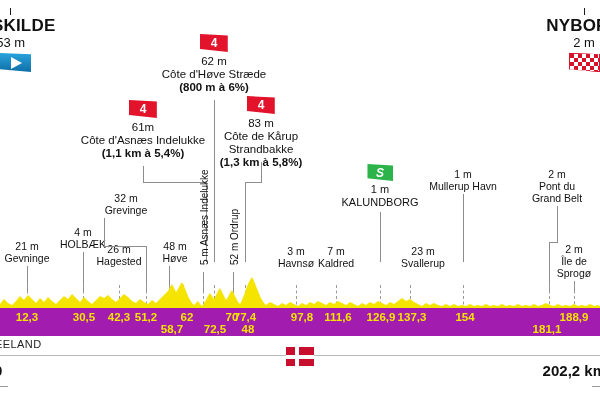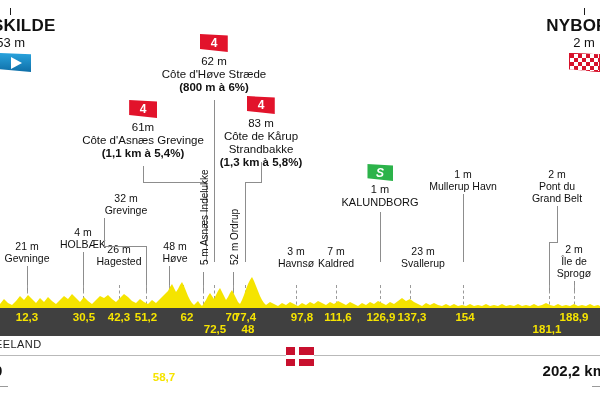--- a/index.html
+++ b/index.html
@@ -101,21 +101,21 @@
   
   .dotline { position:absolute; width:0; border-left:1px dashed #9a9a9a; }
 
   
   #profile-area { position: absolute; left: 0; top: 246px; width: 600px; height: 64px; }
   #profile-svg  { display: block; width: 600px; height: 64px; }
 
   
   #km-band {
     position: absolute; left: 0; top: 308px; width: 600px; height: 28px;
-    background: #404040;
+    background: #a21caf;
   }
   .kmlab {
     position: absolute; color: #f6e400; font-size: 11.5px; font-weight: bold;
     white-space: nowrap; transform: translateX(-50%);
   }
   .kmlab.row0 { top: 3px; }
   .kmlab.row1 { top: 15px; }
 
   
   #region-band {
@@ -175,21 +175,21 @@
     <div class="catflag">4</div>
     <div class="c-alt">62 m</div>
     <div class="c-name">Côte d'Høve Stræde</div>
     <div class="c-spec">(800 m à 6%)</div>
   </div>
   <div class="lline v" style="left:214px; top:100px; height:162px;"></div>
 
   <div class="climb" style="left:143px; top:100px; transform:translateX(-50%);">
     <div class="catflag">4</div>
     <div class="c-alt">61m</div>
-    <div class="c-name">Côte d'Asnæs Grevinge</div>
+    <div class="c-name">Côte d'Asnæs Indelukke</div>
     <div class="c-spec">(1,1 km à 5,4%)</div>
   </div>
   <div class="lline v" style="left:143px; top:166px; height:16px;"></div>
   <div class="lline h" style="left:143px; top:182px; width:63px;"></div>
   <div class="lline v" style="left:206px; top:182px; height:80px;"></div>
 
   <div class="climb" style="left:261px; top:96px; transform:translateX(-50%);">
     <div class="catflag">4</div>
     <div class="c-alt">83 m</div>
     <div class="c-name">Côte de Kårup</div>
@@ -324,21 +324,21 @@
            L550,59 L554,60 L558,58 L562,60 L566,59 L570,60 L574,58 L578,60 L582,59 L586,60
            L590,58 L594,60 L598,59 L600,60 L600,64 Z"></path>
     </svg>
   </div>
 
   <div id="km-band">
     <div class="kmlab row0" style="left:27px;">12,3</div>
     <div class="kmlab row0" style="left:84px;">30,5</div>
     <div class="kmlab row0" style="left:119px;">42,3</div>
     <div class="kmlab row0" style="left:146px;">51,2</div>
-    <div class="kmlab row1" style="left:164px;margin-top:48px;">58,7</div>
+    <div class="kmlab row1" style="left:172px;">58,7</div>
     <div class="kmlab row0" style="left:187px;">62</div>
     <div class="kmlab row0" style="left:212px;margin-left:20px;">70</div>
     <div class="kmlab row1" style="left:215px;">72,5</div>
     <div class="kmlab row0" style="left:245px;">77,4</div>
     <div class="kmlab row1" style="left:248px;">48</div>
     <div class="kmlab row0" style="left:302px;">97,8</div>
     <div class="kmlab row0" style="left:338px;">111,6</div>
     <div class="kmlab row0" style="left:381px;">126,9</div>
     <div class="kmlab row0" style="left:412px;">137,3</div>
     <div class="kmlab row0" style="left:465px;">154</div>

